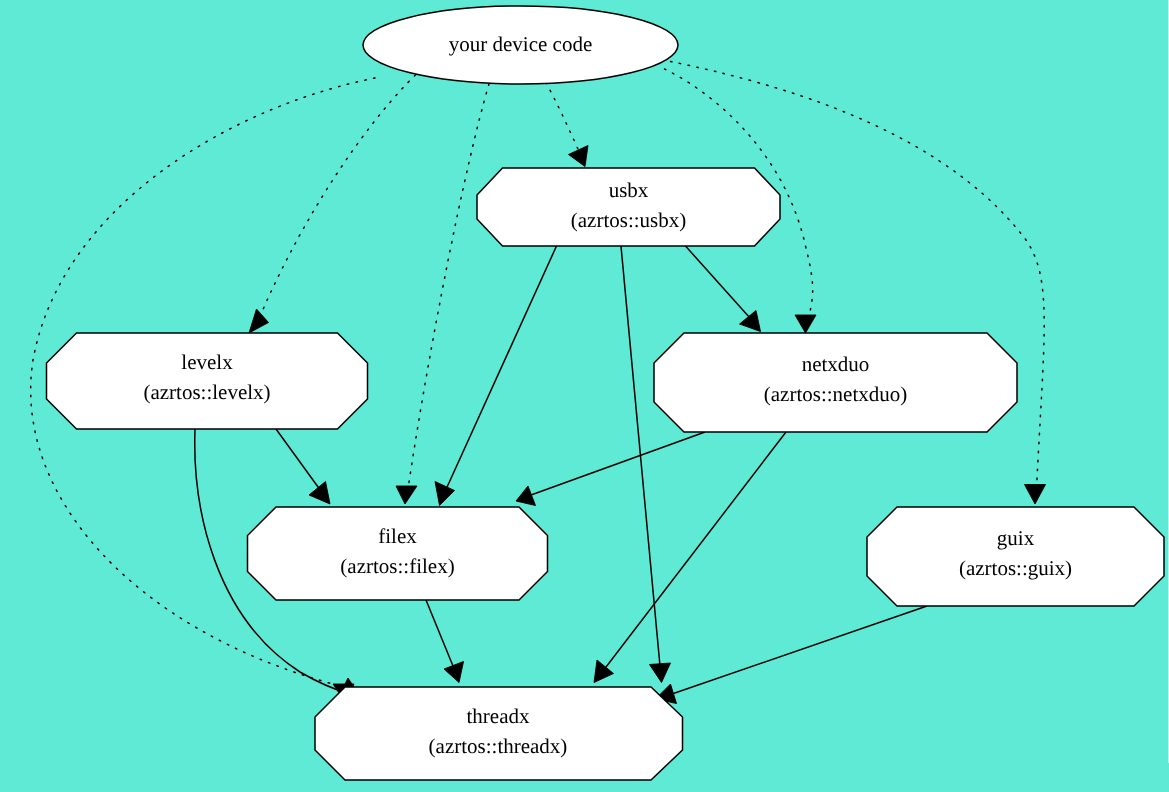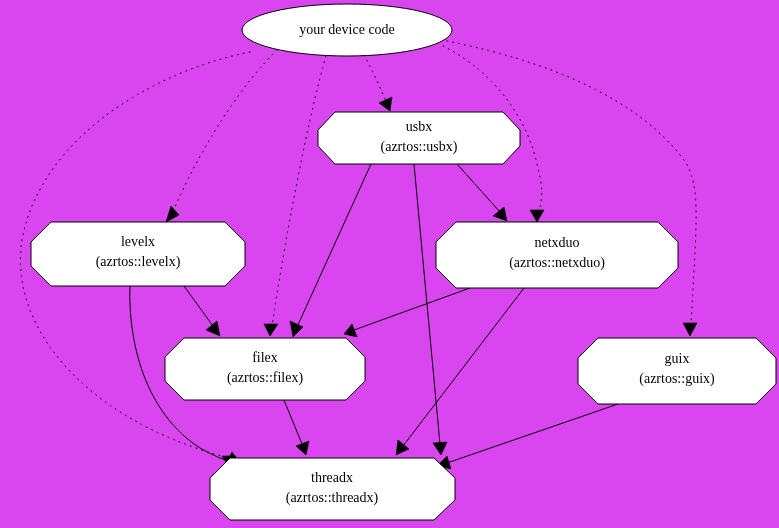--- a/index.html
+++ b/index.html
@@ -4,21 +4,21 @@
 <style>
   html, body {
     margin: 0;
     padding: 0;
     background: #ffffff;
   }
   #canvas {
     position: relative;
     width: 779px;
     height: 528px;
-    background: #d946ef;
+    background: #5eead4;
     overflow: hidden;
     font-family: "Liberation Serif", "DejaVu Serif", serif;
   }
   #graph-svg {
     position: absolute;
     left: 0;
     top: 0;
     width: 779px;
     height: 528px;
   }

